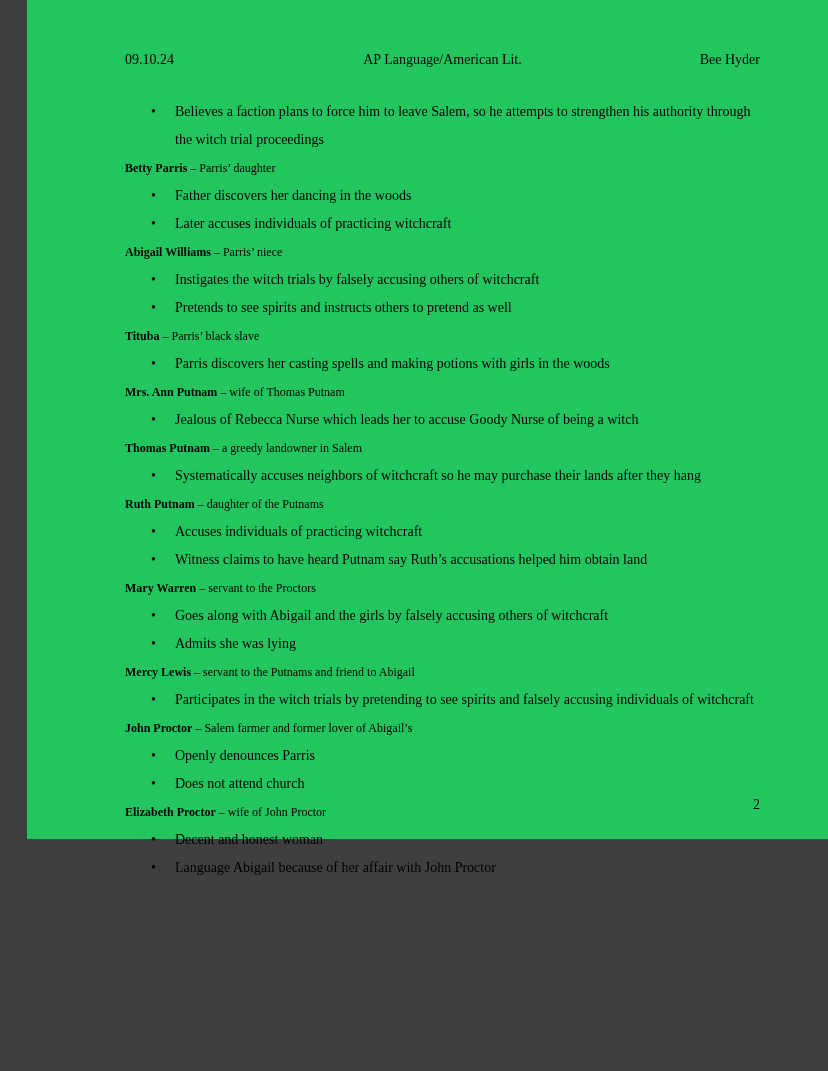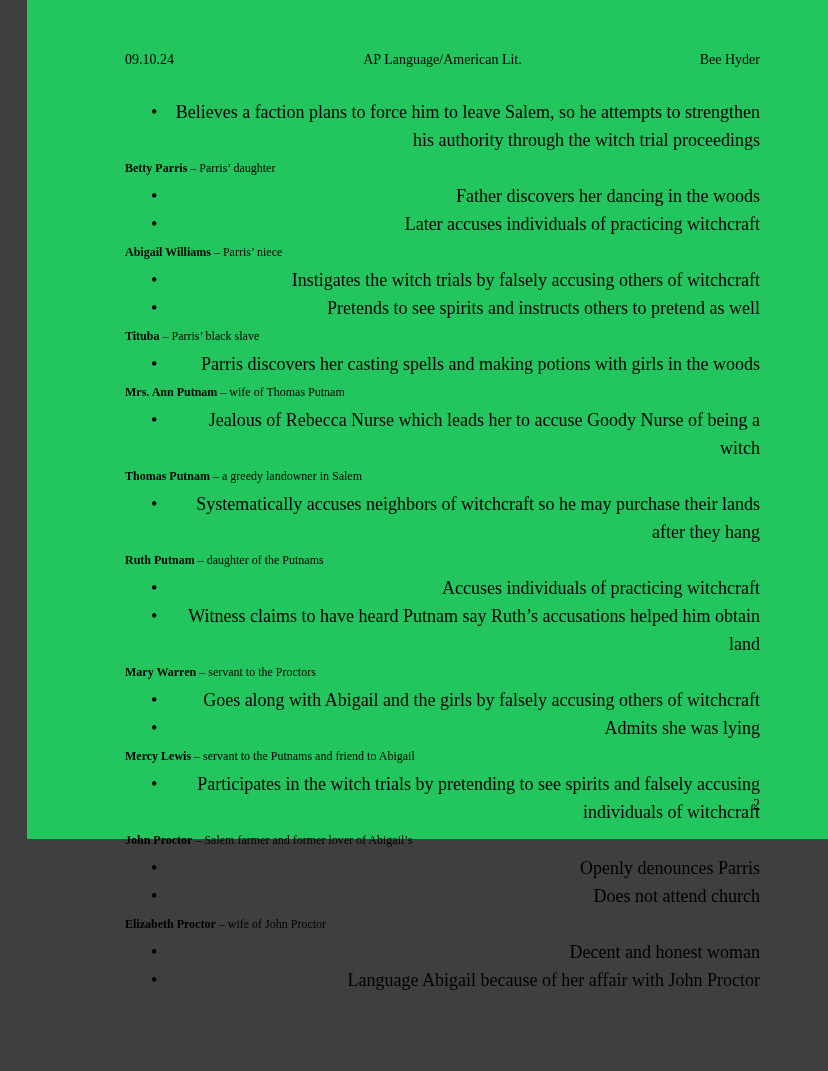--- a/index.html
+++ b/index.html
@@ -49,22 +49,21 @@
   .char-heading strong { font-weight: bold; }
   ul.bullets {
     list-style: none;
     margin: 0;
     padding: 0;
   }
   ul.bullets li {
     position: relative;
     padding-left: 50px;
     line-height: 28px;
-    font-size: 18px;
-    text-align: right;
+    font-size: 14px;
   }
   ul.bullets li::before {
     content: "\2022";
     position: absolute;
     left: 26px;
     top: 0;
     line-height: 28px;
   }
   .page-number {
     position: absolute;

